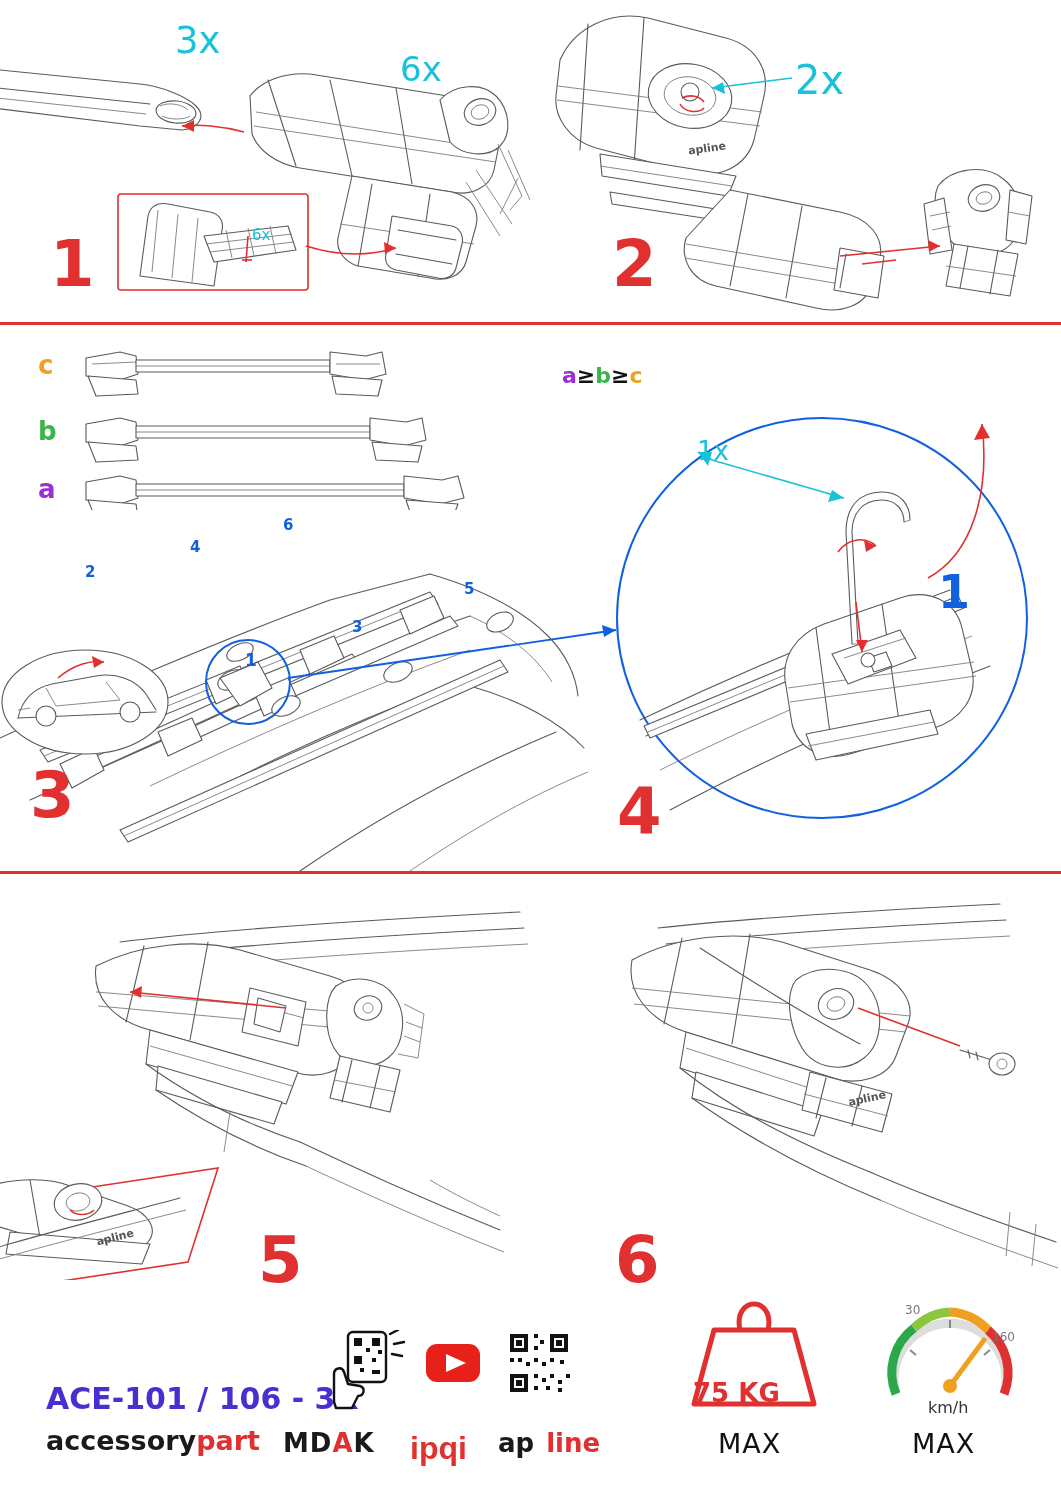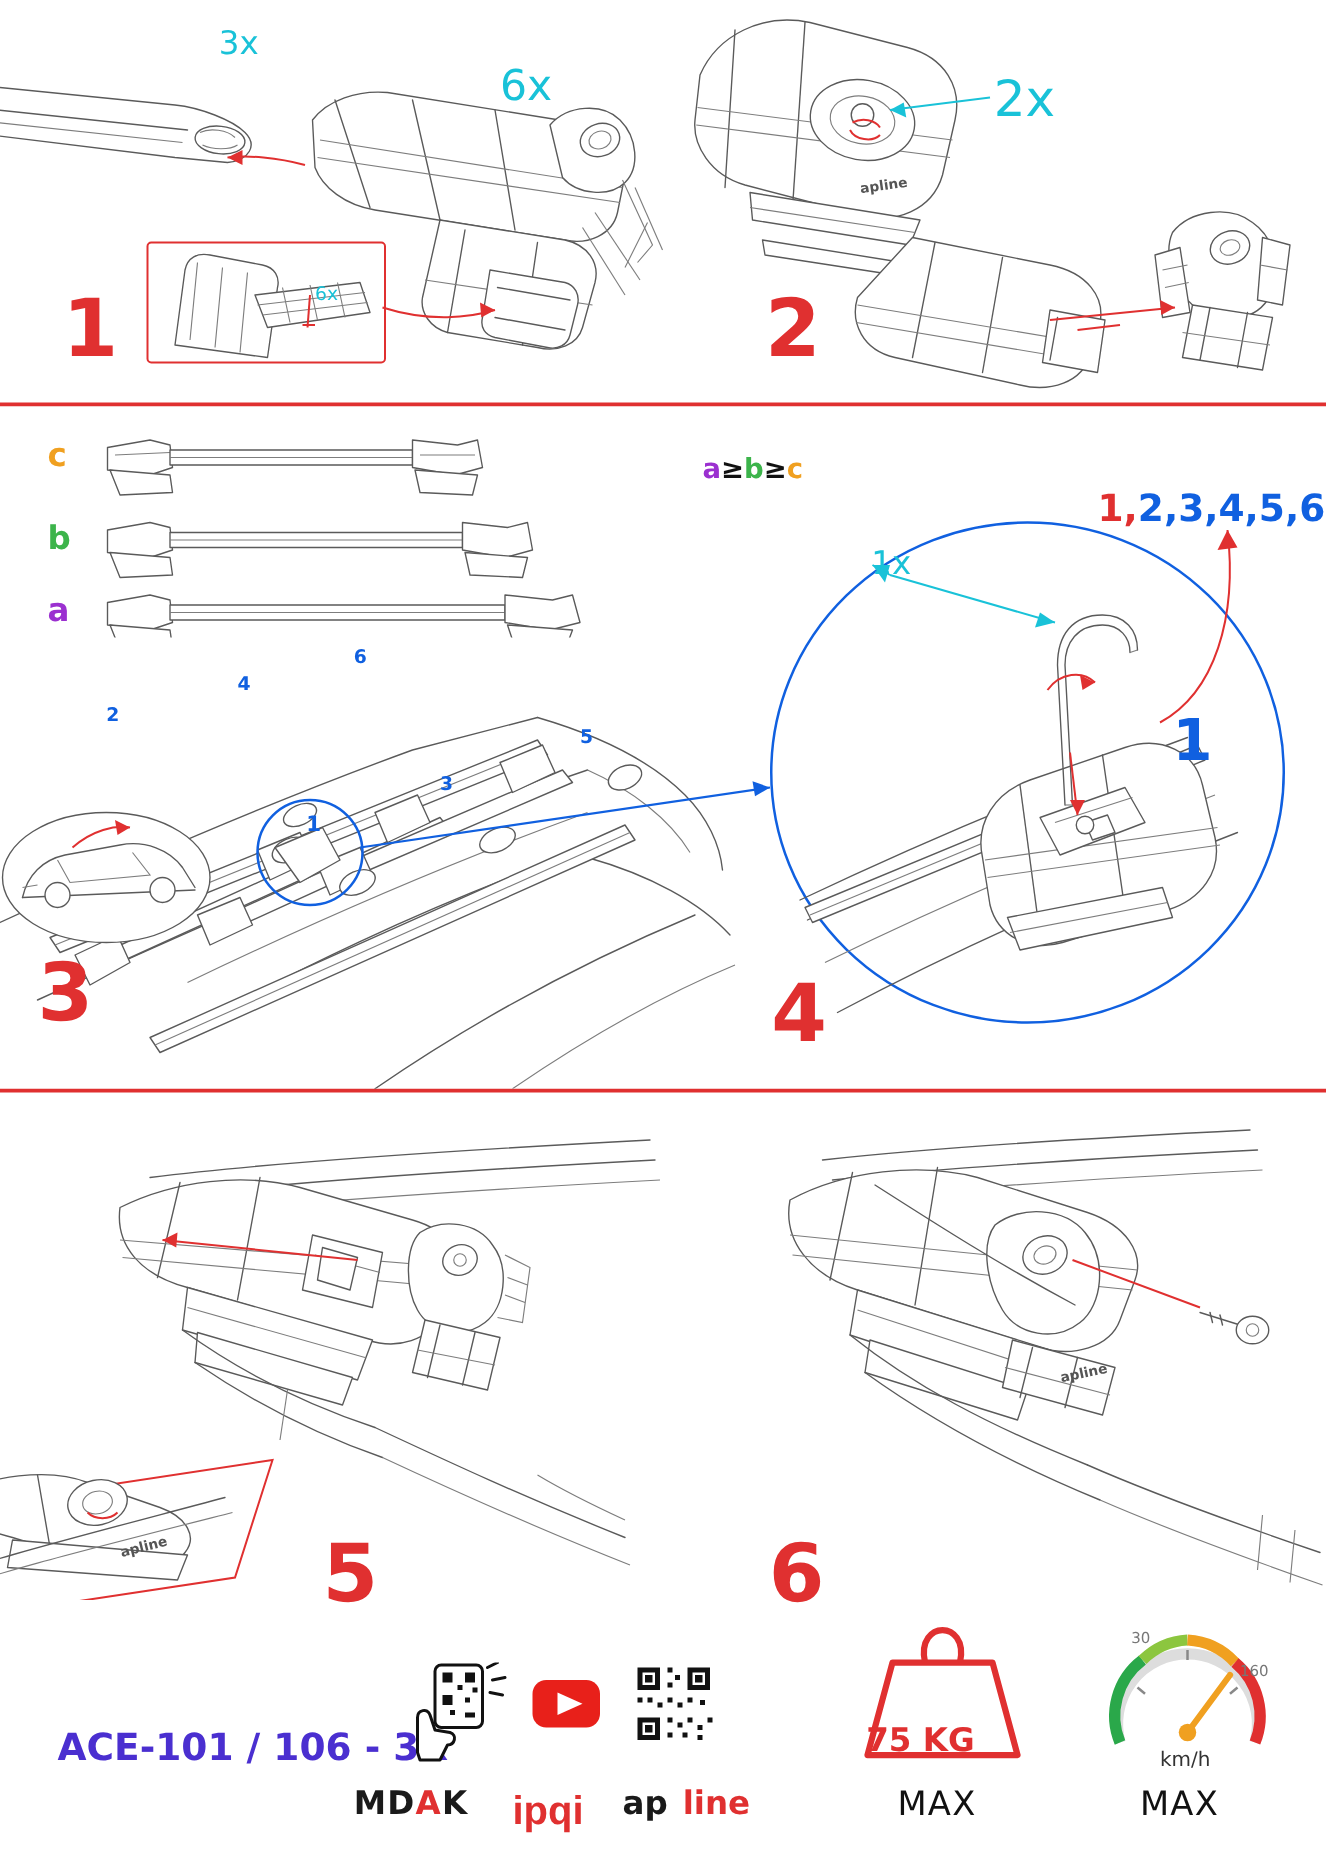--- a/index.html
+++ b/index.html
@@ -51,21 +51,21 @@
 
   
   .qty {
     position: absolute;
     font-family: "DejaVu Sans", sans-serif;
     font-size: 30px;
     font-weight: 400;
     color: #19c2d8;
     line-height: 1;
   }
-  .qty-3x { left: 175px; top: 22px; font-size: 26px; }
+  .qty-3x { left: 175px; top: 22px; font-size: 37px; }
   .qty-6x { left: 400px; top: 52px; font-size: 34px; }
   .qty-2x { left: 795px; top: 60px; font-size: 40px; }
   .qty-1x { left: 697px; top: 438px; font-size: 26px; }
   .qty-6x-small {
     left: 252px; top: 228px;
     font-size: 15px; color: #19c2d8;
   }
 
   
   .abc {
@@ -525,23 +525,20 @@
       <polygon points="382,34 374,50 390,48" fill="#e03030"></polygon>
 
       <path class="cyan-line" d="M112,70 L244,108"></path>
       <polygon points="244,108 232,100 228,112" fill="#19c2d8"></polygon>
       <path class="cyan-line" d="M112,70 L98,62"></path>
       <polygon points="98,62 108,76 112,62" fill="#19c2d8"></polygon>
     </svg>
   </div>
 
   <div class="qty qty-1x">1x</div>
-  <div class="seq-list">
-    <span>1,</span><span class="blue">2,3,4,5,6</span>
-  </div>
   <div class="big-one">1</div>
   <div class="step-num step-4">4</div>
 
   <div class="panel" style="left:0;top:880px;width:540px;height:400px;">
     <svg width="540" height="400" viewBox="0 0 540 400">
 
       <path class="ln" d="M120,62 C200,52 330,42 520,32"></path>
       <path class="ln" d="M128,78 C210,68 336,58 524,48"></path>
       <path class="ln2" d="M136,92 C216,84 340,74 528,64"></path>
 
@@ -645,20 +642,23 @@
         <path class="ln" d="M436,172 L438,180"></path>
       </g>
     </svg>
   </div>
 
   <div class="step-num step-6">6</div>
   <div class="logo-text-apline-2">apline</div>
 
   <div class="footer-title">ACE-101 / 106 - 3X</div>
 
+  <div class="brand-accessorypart">
+    <span class="dark">accessory</span><span class="red">part</span>
+  </div>
 
   <div class="brand-mdak">
     <span>MD</span><span class="red">A</span><span>K</span>
   </div>
 
   <div class="brand-ipqi">ipqi</div>
 
   <div class="brand-apline">
     <span>ap</span><span class="red">line</span>
   </div>

